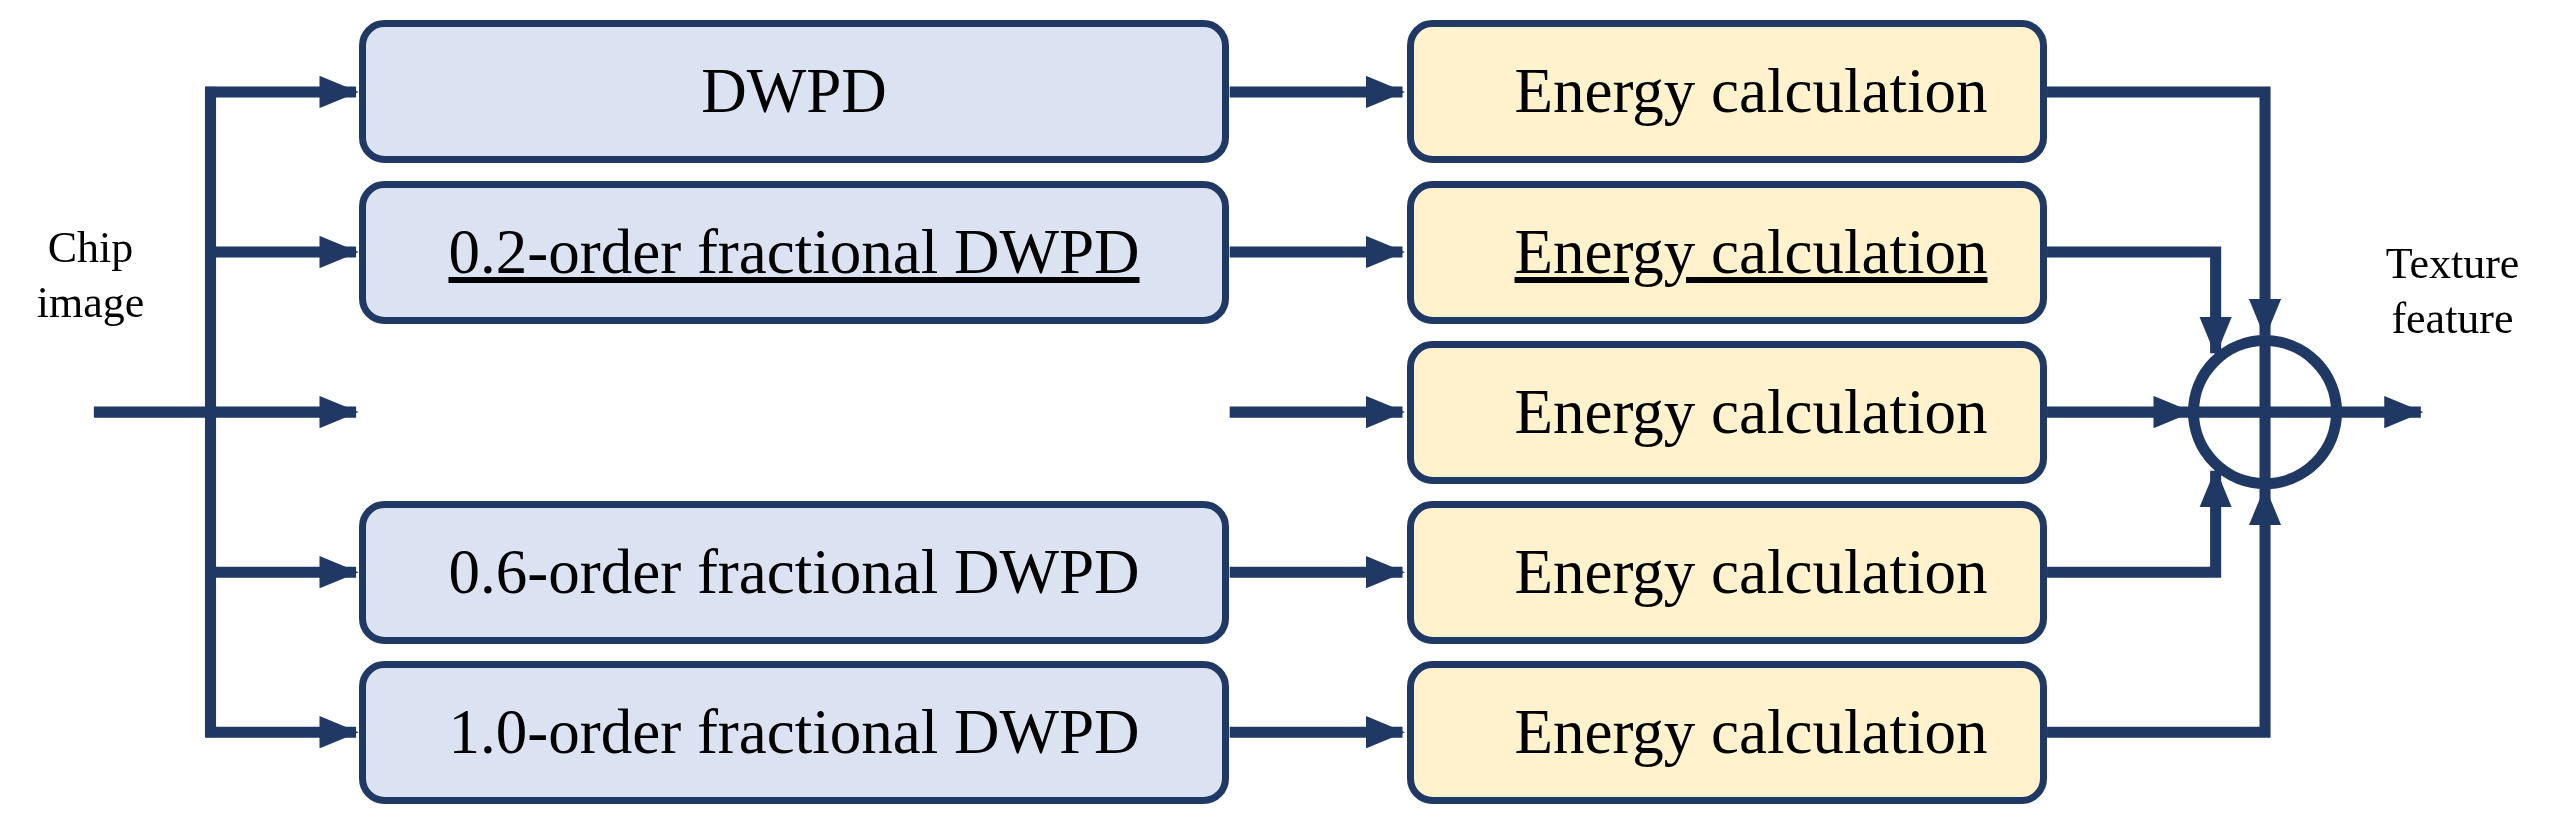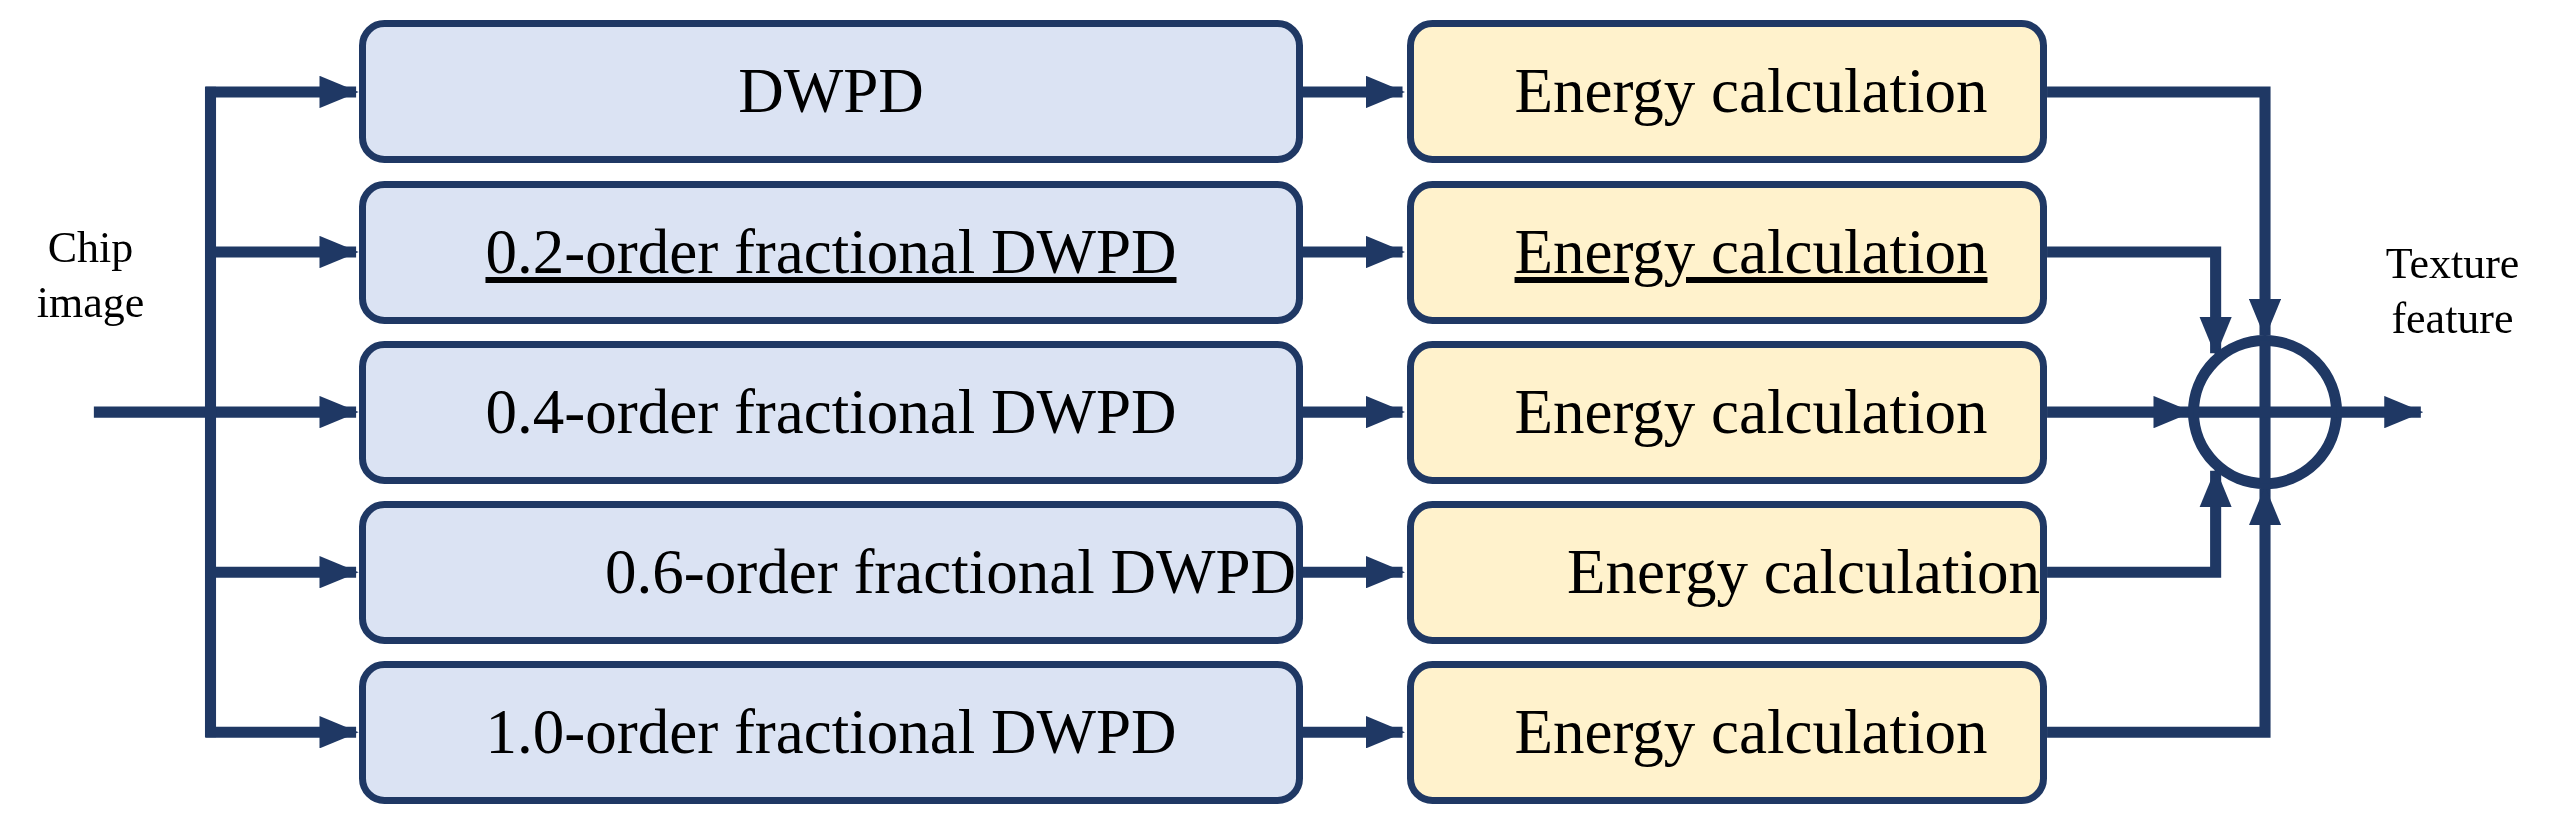--- a/index.html
+++ b/index.html
@@ -23,26 +23,26 @@
     height: 143px;
     border: 7.7px solid #1F3864;
     border-radius: 25.5px;
     display: flex;
     align-items: center;
     justify-content: center;
     font-size: 63px;
     line-height: 1;
     white-space: nowrap;
   }
-  .box.blue   { left: 359px;  width: 944px; background: #DBE3F3; }
+  .box.blue   { left: 359px;  width: 870px; background: #DBE3F3; }
   .box.yellow { left: 1407px; width: 640px;  background: #FFF2CC; padding-left: 48px; }
   .row0 { top: 20.4px; }
   .row1 { top: 181px; text-decoration: underline; }
   .row2 { top: 341px; }
-  .row3 { top: 501px; justify-content: flex-end; }
+  .row3 { top: 501px; }
   .row4 { top: 661px; }
   .side-label {
     position: absolute;
     text-align: center;
     font-size: 44px;
     line-height: 1.25;
     white-space: nowrap;
   }
   .side-label.chip    { left: 0px;    top: 220px; width: 181px; }
   .side-label.texture { left: 2329px; top: 188px; width: 247px; margin-top: 48px; }
@@ -94,23 +94,20 @@
     <div>Chip</div>
     <div>image</div>
   </div>
 
   <div class="box blue row0">
     <span>DWPD</span>
   </div>
   <div class="box blue row1">
     <span>0.2-order fractional DWPD</span>
   </div>
-  <div class="box blue row2">
-    <span>0.4-order fractional DWPD</span>
-  </div>
   <div class="box blue row3">
     <span>0.6-order fractional DWPD</span>
   </div>
   <div class="box blue row4">
     <span>1.0-order fractional DWPD</span>
   </div>
 
   <div class="box yellow row0">
     <span>Energy calculation</span>
   </div>

